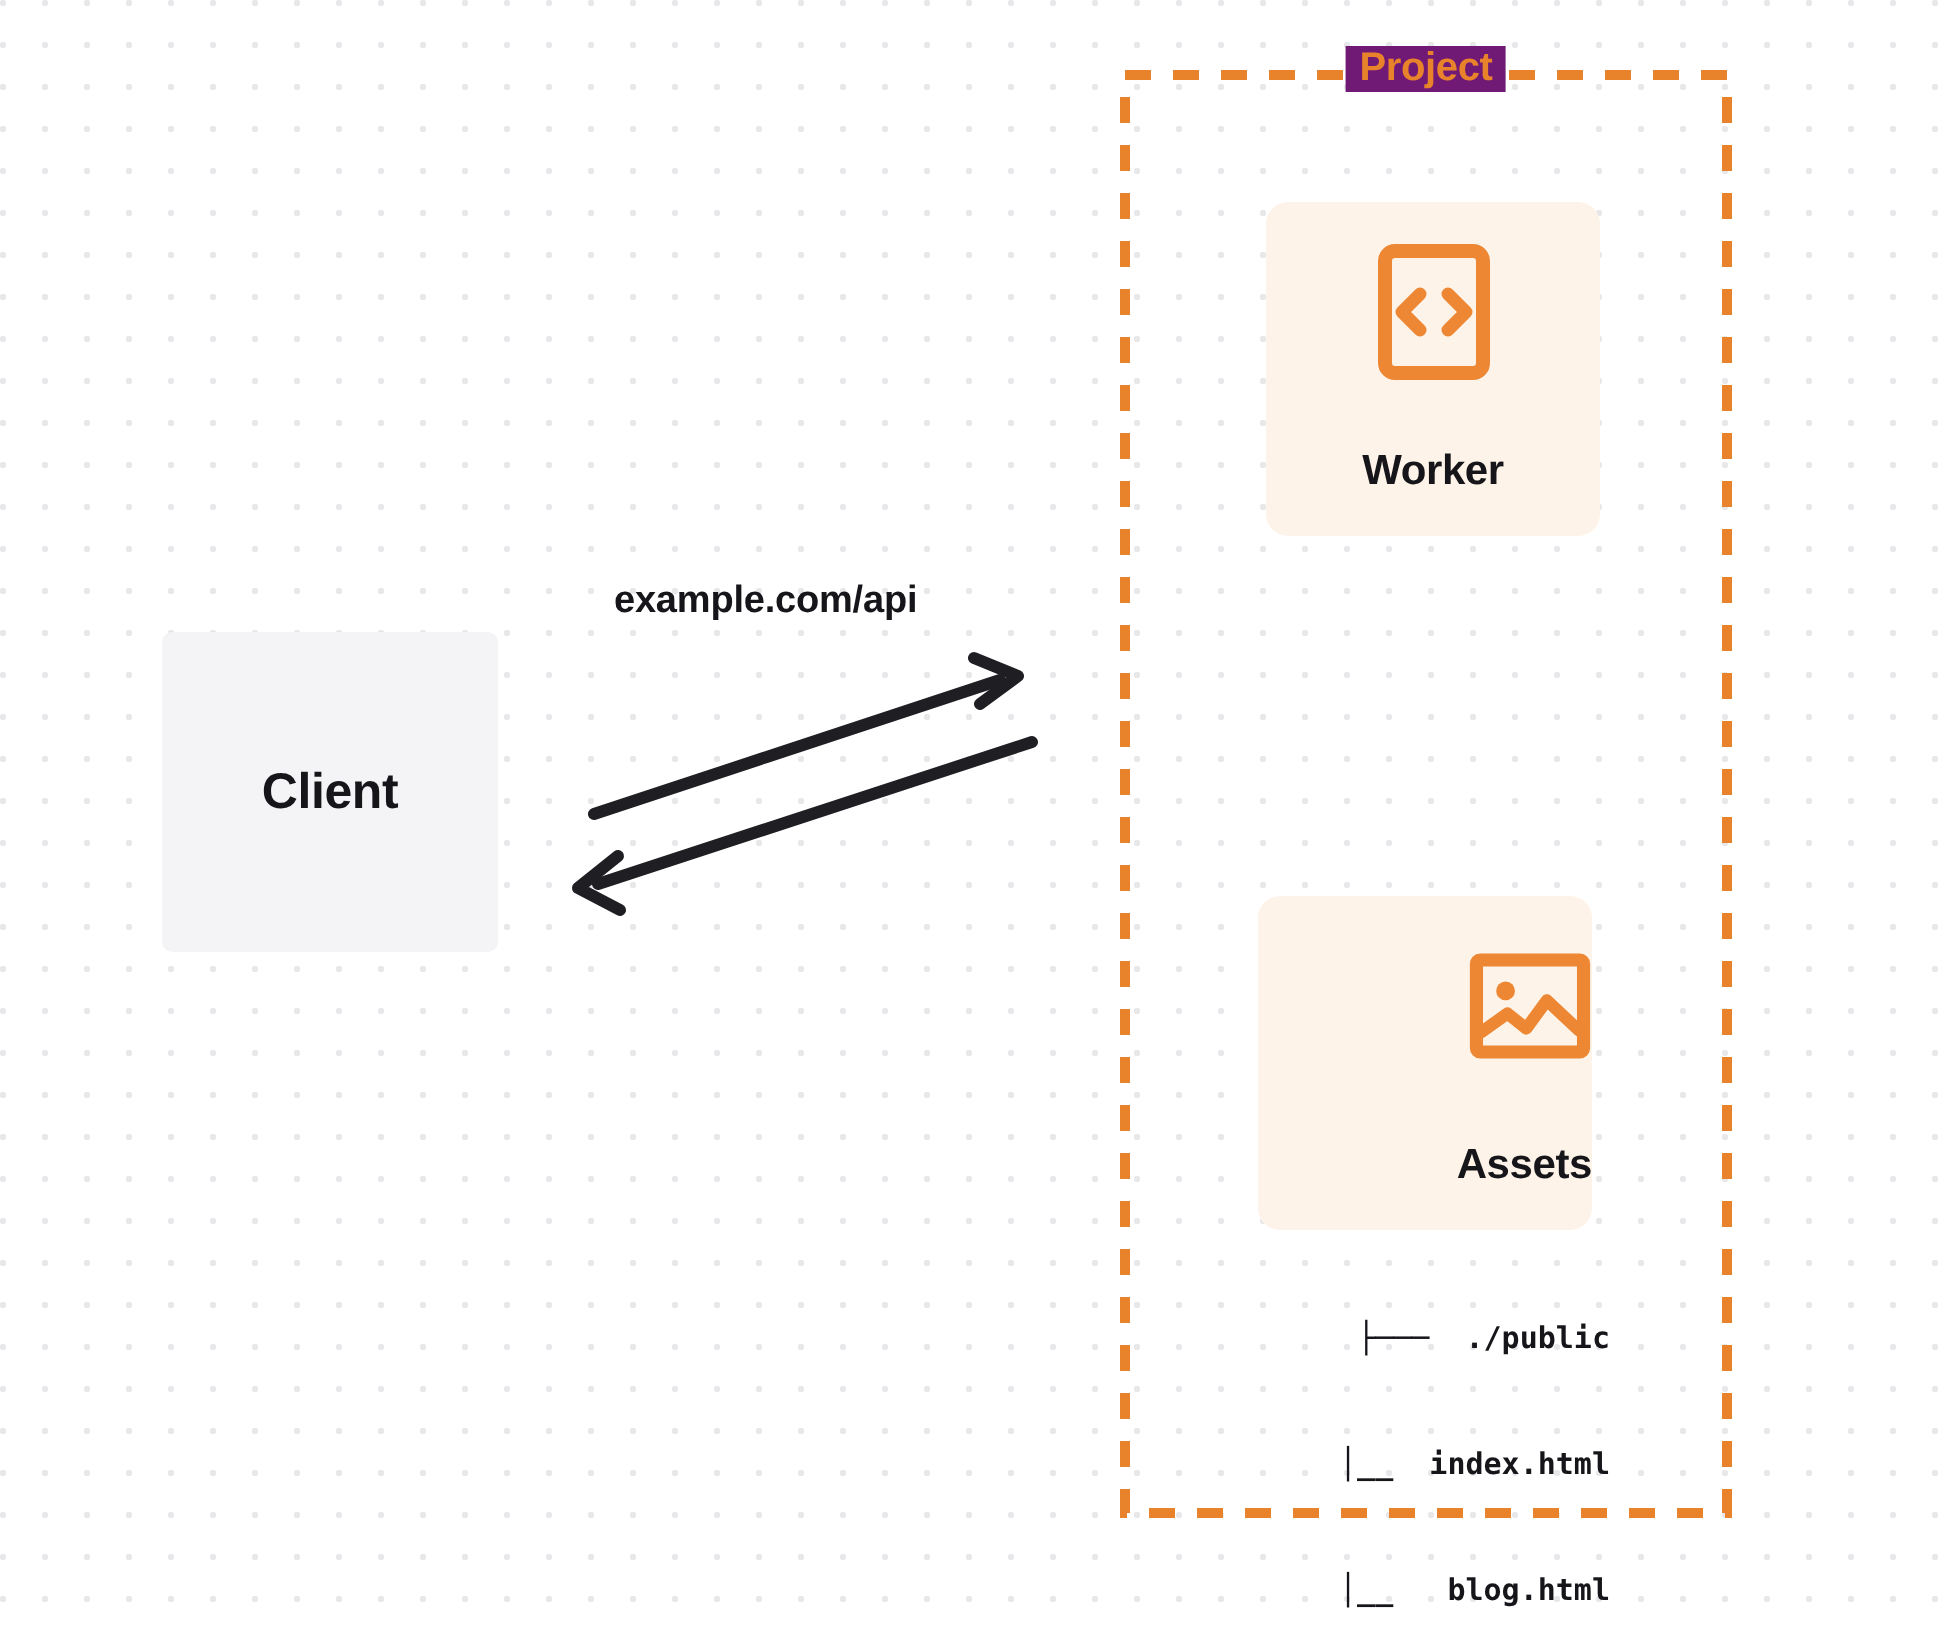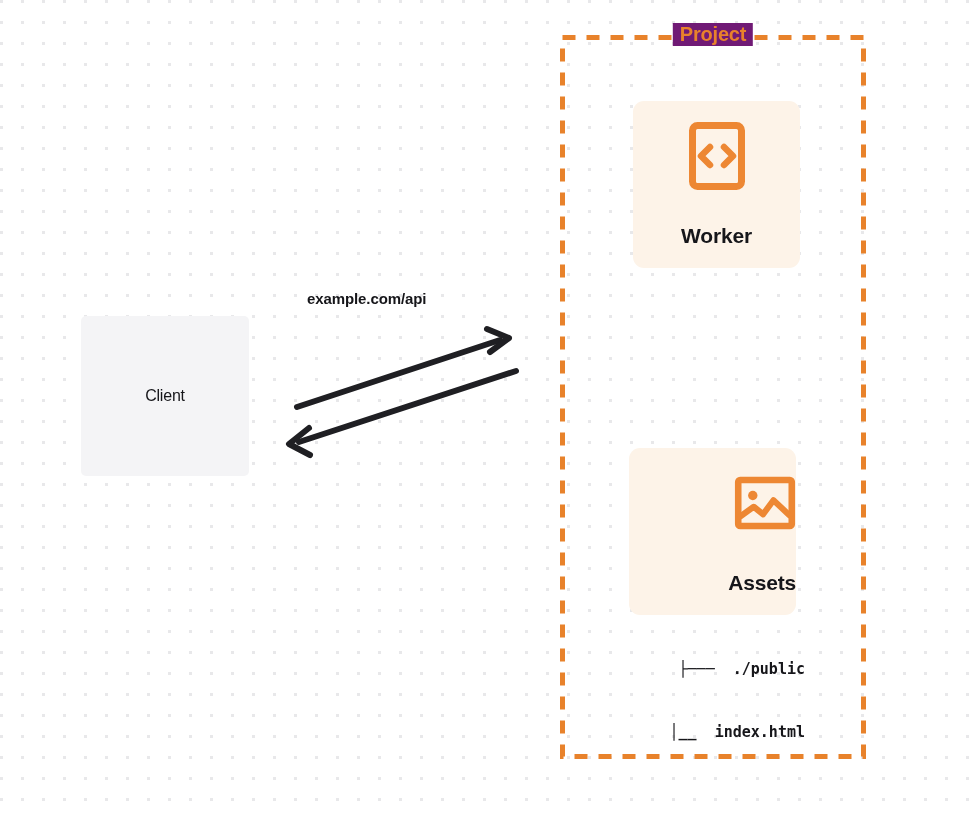--- a/index.html
+++ b/index.html
@@ -33,32 +33,32 @@
     top: 316px;
     width: 168px;
     height: 160px;
     background: #f4f4f6;
     border-radius: 5px;
     display: flex;
     align-items: center;
     justify-content: center;
   }
   .client-label {
-    font-size: 16px;
-    font-weight: 400;
+    font-size: 25px;
+    font-weight: 700;
     color: #16161a;
     letter-spacing: -0.2px;
   }
 
   
   .request-label {
     position: absolute;
     left: 307px;
     top: 290px;
-    font-size: 15px;
+    font-size: 19px;
     font-weight: 700;
     color: #16161a;
     letter-spacing: -0.1px;
     white-space: nowrap;
   }
 
   
   .arrows {
     position: absolute;
     left: 0;
@@ -206,16 +206,17 @@
         <circle cx="20" cy="21" r="5" fill="#ed8733"></circle>
         <polyline points="7,43 21,33 31,41 42,26 59,42" fill="none" stroke="#ed8733" stroke-width="6.5" stroke-linecap="round" stroke-linejoin="round"></polyline>
       </svg>
     </div>
     <span class="card-label">Assets</span>
   </div>
 
   <div class="file-tree">
     <span class="tree-line">├───  ./public</span>
     <span class="tree-line">   │__  index.html</span>
+    <span class="tree-line">   │__   blog.html</span>
     
   </div>
 
 </div>
 
 </body></html>

